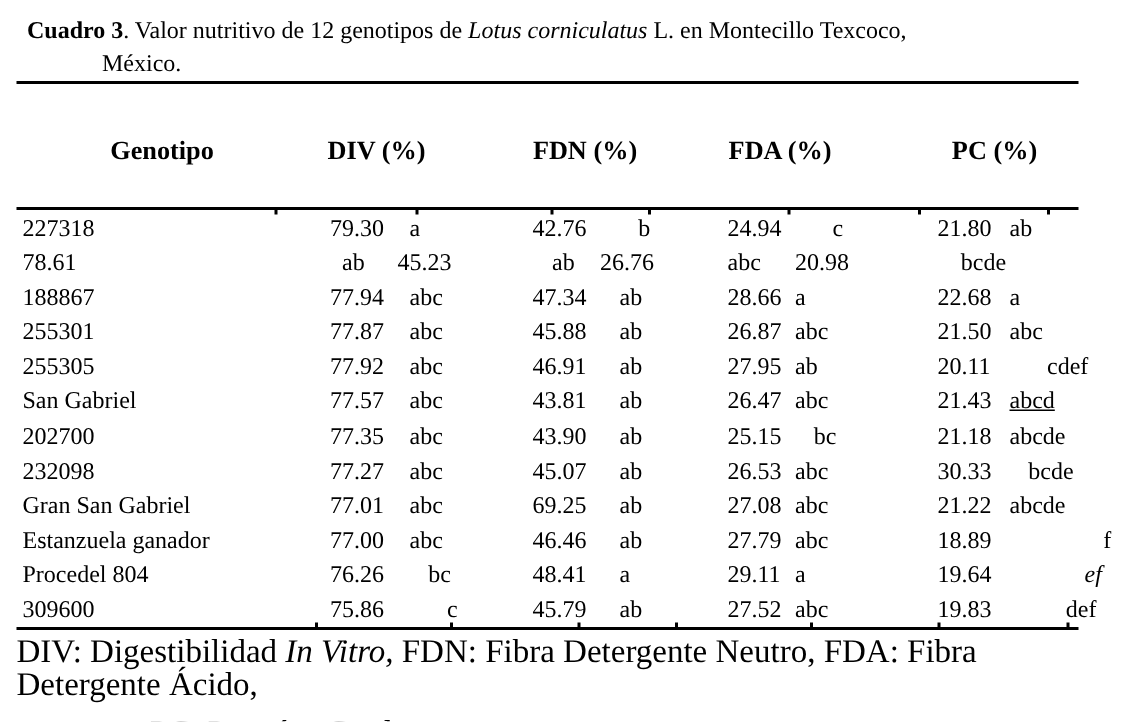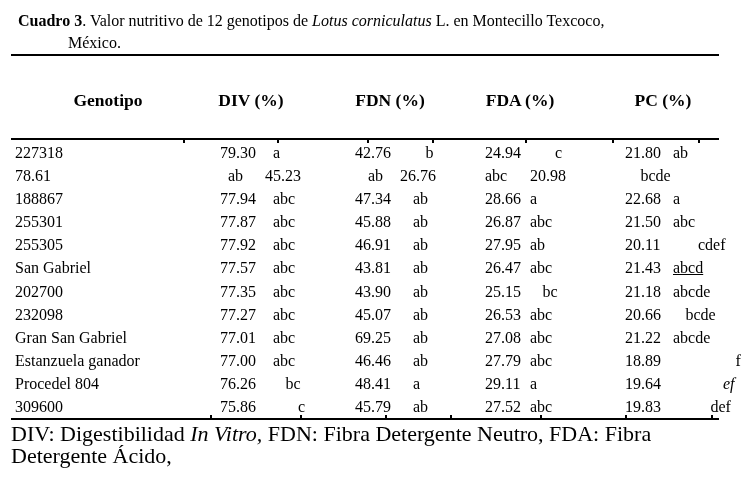--- a/index.html
+++ b/index.html
@@ -141,21 +141,21 @@
         <span class="sig-pc" style="padding-left: 3px;">abcde</span>
     </div>
     <div class="row">
       <span>232098</span>
         <span>77.27</span>
         <span class="sig-div" style="padding-left: 8px;">abc</span>
         <span>45.07</span>
         <span class="sig-fdn" style="padding-left: 13px;">ab</span>
         <span>26.53</span>
         <span class="sig-fda" style="padding-left: 0px;">abc</span>
-        <span>20.66</span>
+        <span>30.33</span>
         <span class="sig-pc" style="padding-left: 15.5px;">bcde</span>
     </div>
     <div class="row">
       <span>Gran San Gabriel</span>
         <span>77.01</span>
         <span class="sig-div" style="padding-left: 8px;">abc</span>
         <span>69.25</span>
         <span class="sig-fdn" style="padding-left: 13px;">ab</span>
         <span>27.08</span>
         <span class="sig-fda" style="padding-left: 0px;">abc</span>

